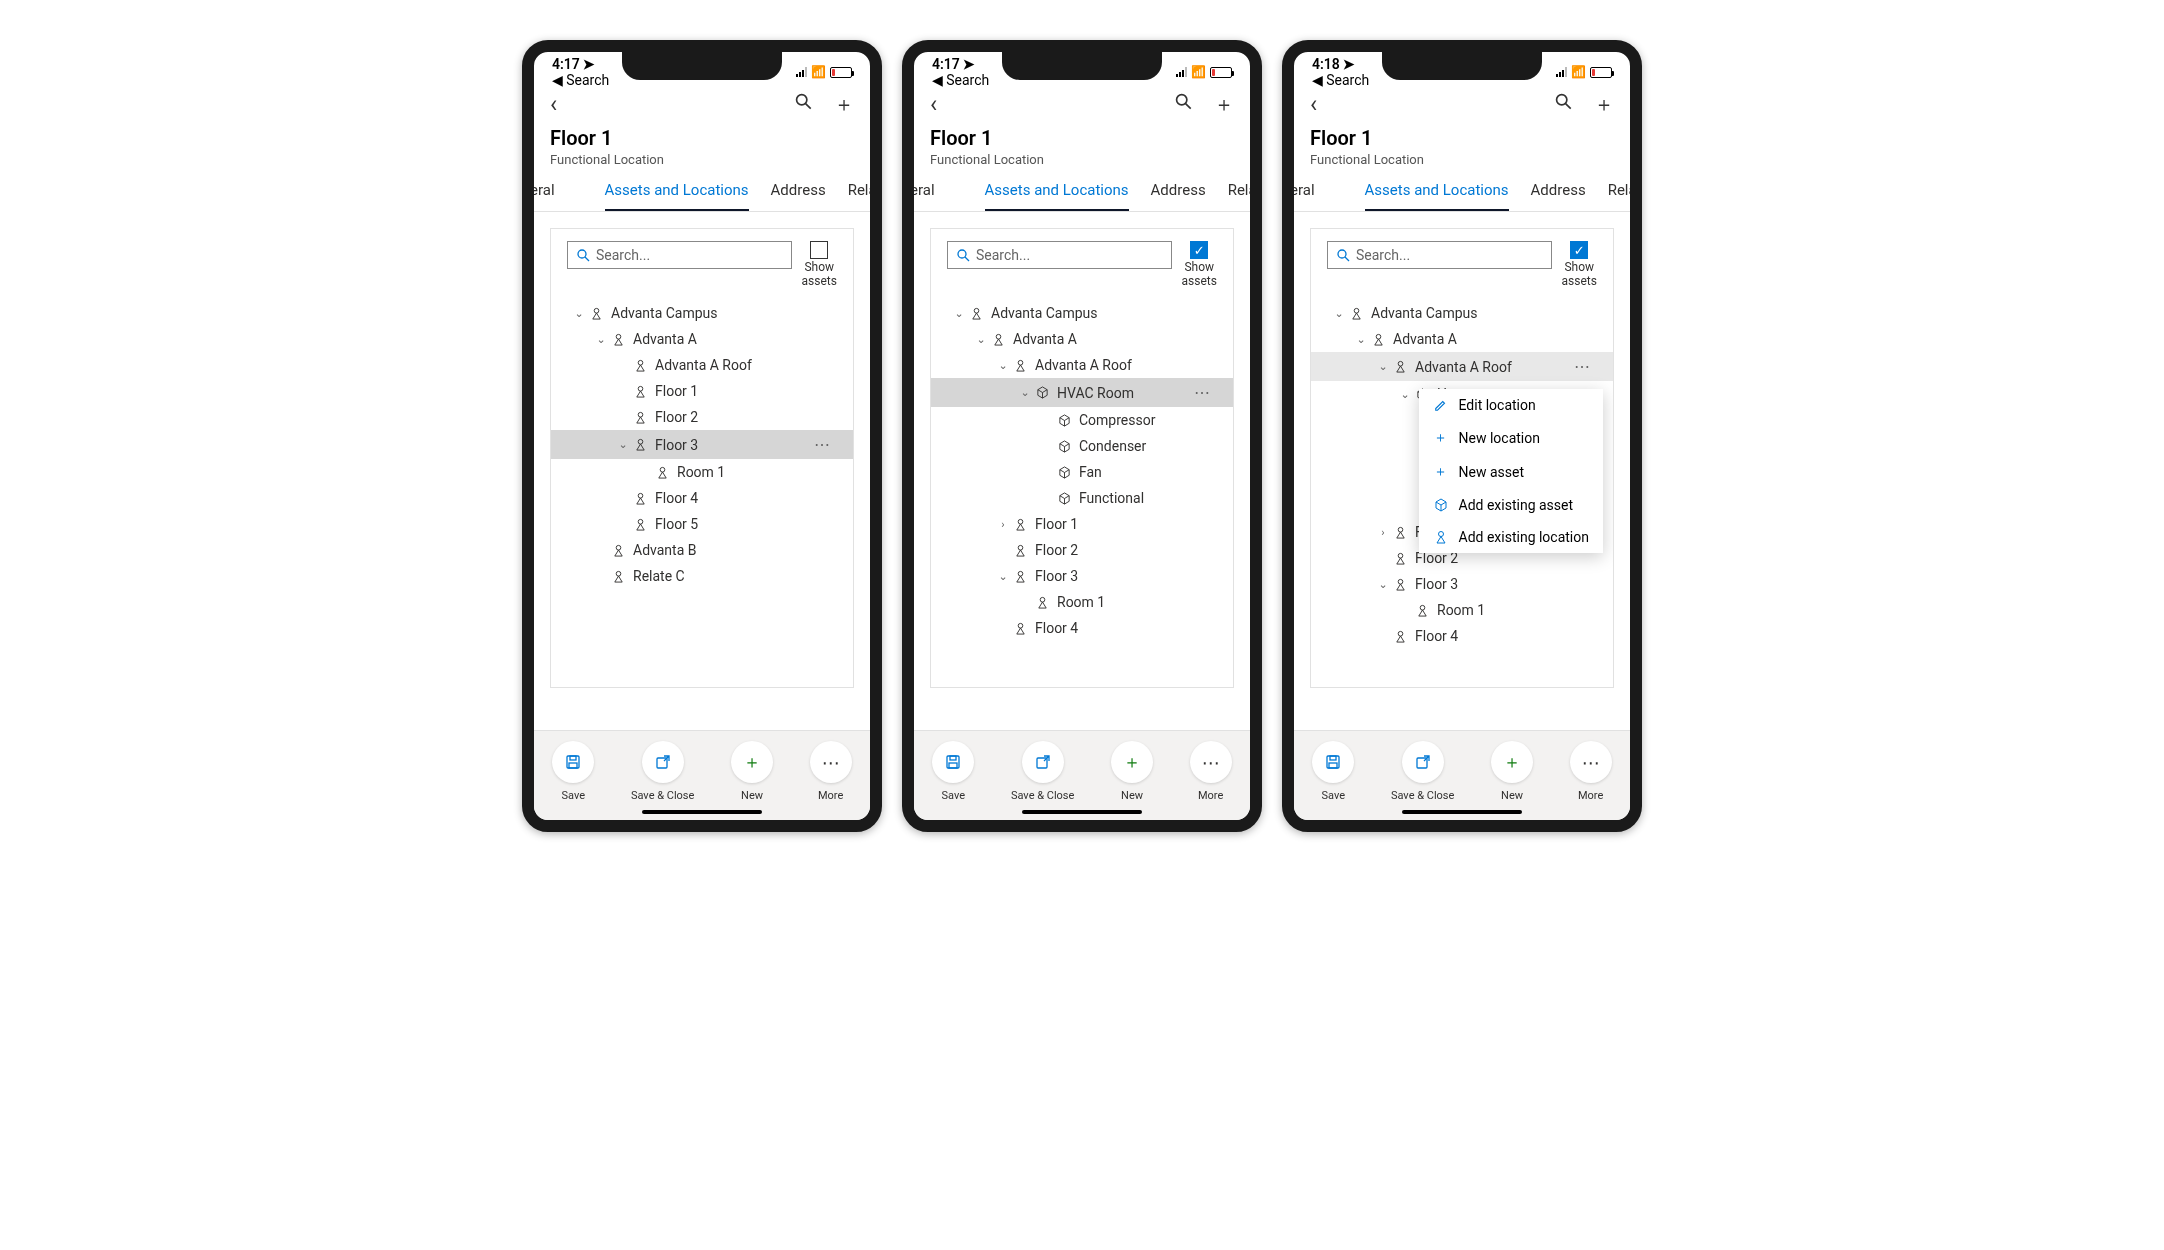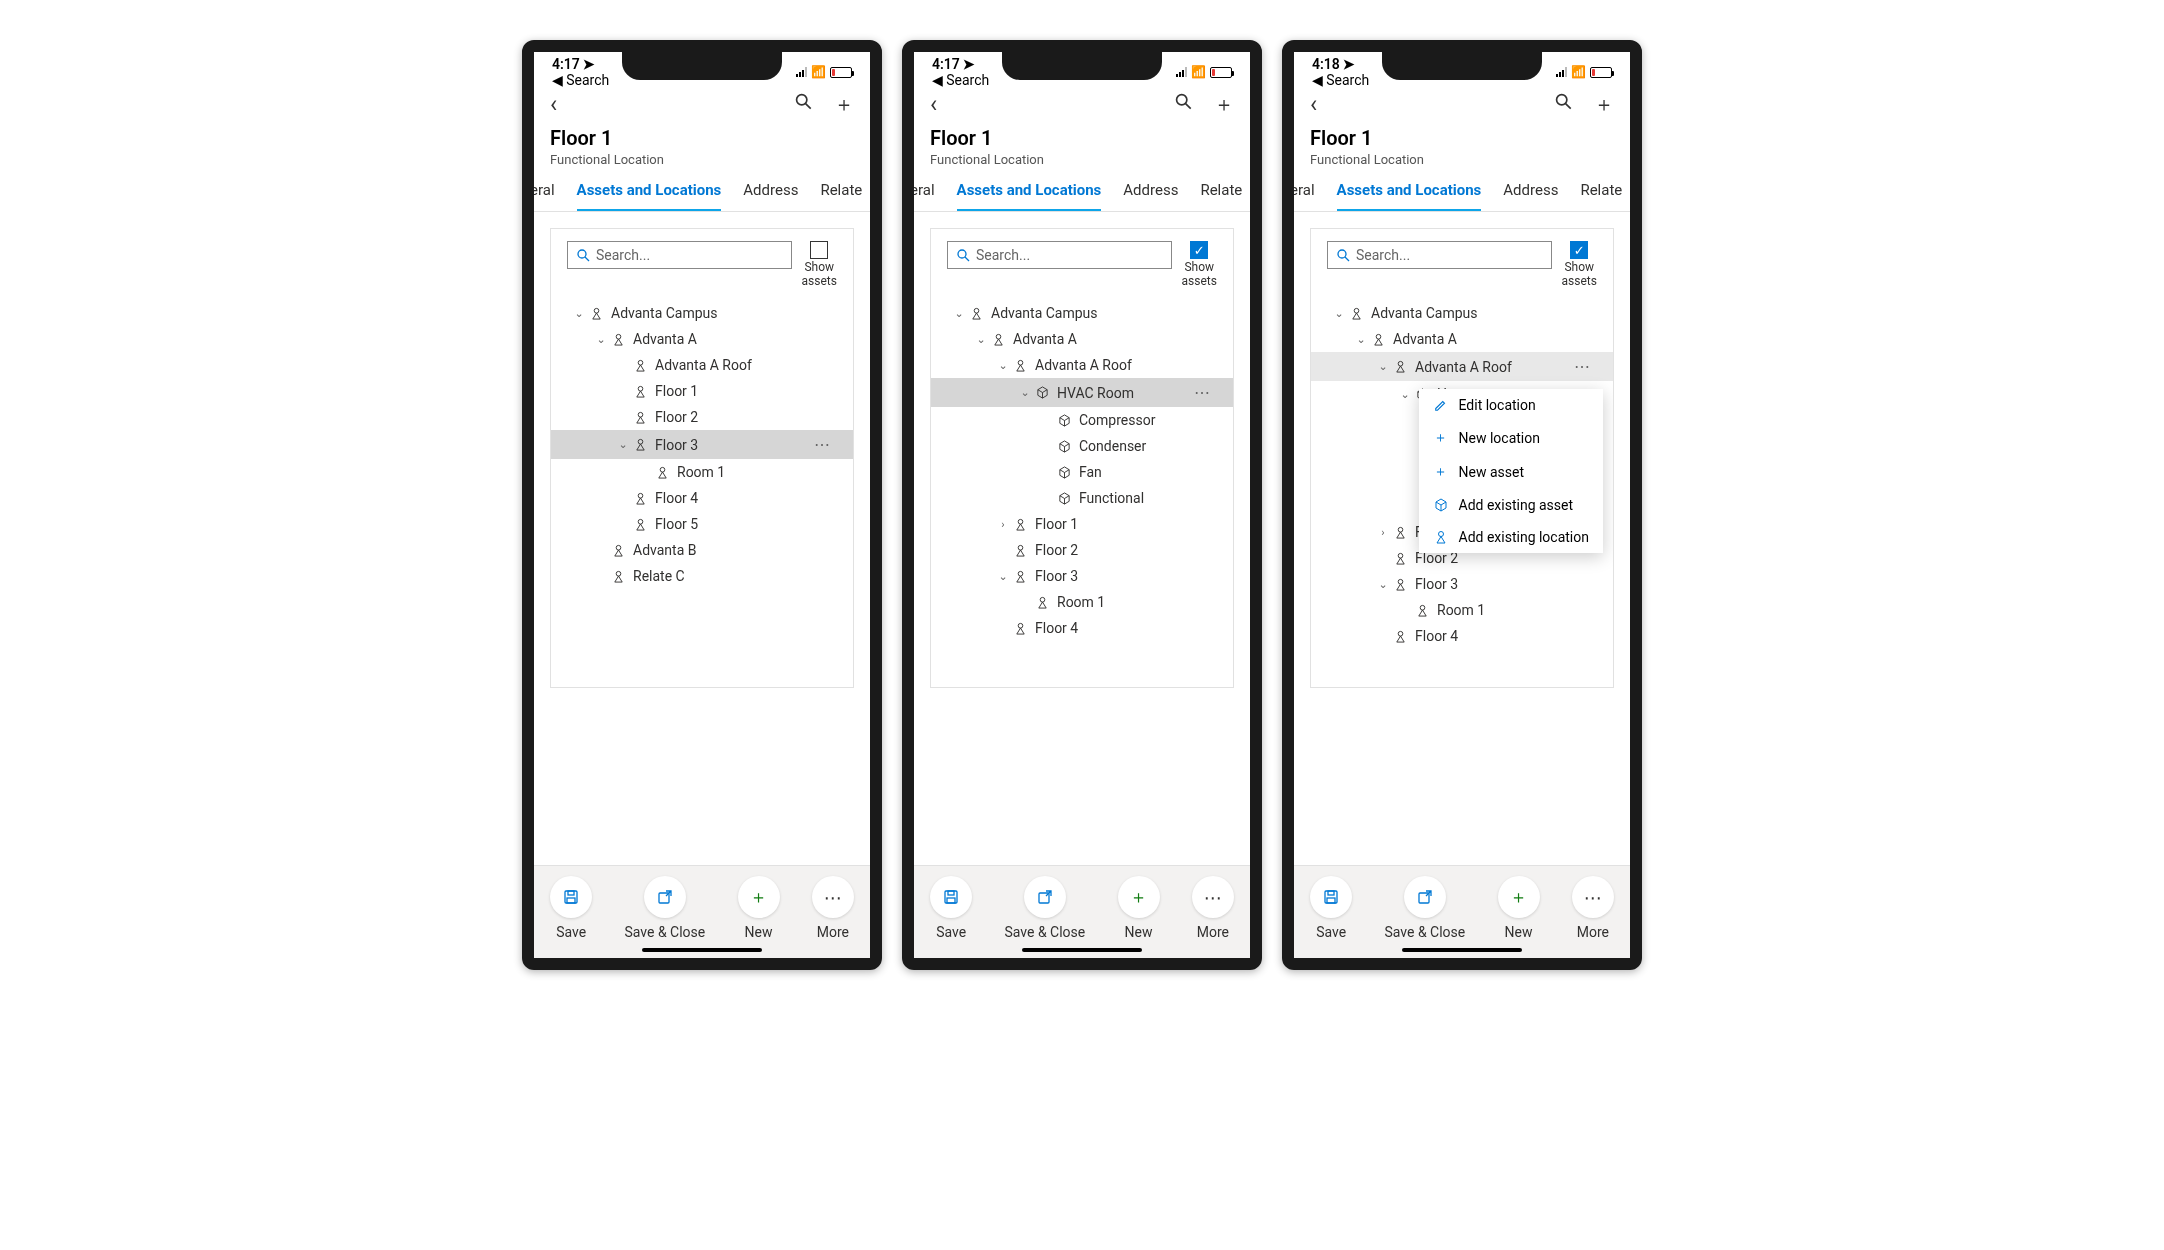--- a/index.html
+++ b/index.html
@@ -7,25 +7,25 @@
   font-family: -apple-system, BlinkMacSystemFont, "Segoe UI", Roboto, sans-serif;
   background: #fff;
   padding: 40px;
   display: flex;
   gap: 20px;
   justify-content: center;
 }
 .phone {
   width: 360px;
   border: 12px solid #1a1a1a;
-  border-radius: 12px;
+  border-radius: 26px;
   background: #fff;
   position: relative;
   overflow: hidden;
-  height: 930px;
+  height: 792px;
   box-shadow: 0 2px 8px rgba(0,0,0,0.3);
 }
 .notch {
   position: absolute;
   top: 0;
   left: 50%;
   transform: translateX(-50%);
   width: 160px;
   height: 28px;
   background: #1a1a1a;
@@ -72,21 +72,21 @@
 
 .page-title { font-size: 20px; font-weight: 600; padding: 0 16px; margin-top:4px; }
 .page-subtitle { font-size: 13px; color: #555; padding: 0 16px; margin-top:2px; }
 
 .tabs {
   display: flex; gap: 22px; padding: 14px 0 0 0; border-bottom: 1px solid #e1e1e1;
   font-size: 15px; color: #323130; overflow:hidden; margin-left:-20px; margin-right:-20px;
   padding-left:16px; padding-right:16px;
 }
 .tab { padding-bottom: 10px; white-space: nowrap; cursor:pointer; }
-.tab.active { color: #0078d4; border-bottom: 2px solid #0ea5e9; font-weight:700; }
+.tab.active { color: #0078d4; border-bottom: 2px solid #0f172a; font-weight:400;margin-left:28px; }
 
 .content {
   border: 1px solid #e1e1e1; margin: 16px; padding: 12px 0 0 0;
   height: 460px; overflow:hidden; position:relative;
 }
 .search-row { display:flex; align-items:flex-start; gap:10px; padding: 0 16px 12px; }
 .search-box {
   flex:1; display:flex; align-items:center; gap:6px; border:1px solid #888;
   padding: 5px 8px; font-size:14px; color:#666;
 }
@@ -125,21 +125,21 @@
   background:#f3f2f1; display:flex; justify-content:space-around;
   padding: 10px 0 18px; border-top:1px solid #e1e1e1;
 }
 .tool-btn { display:flex; flex-direction:column; align-items:center; gap:6px; cursor:pointer; }
 .tool-circle {
   width:42px; height:42px; border-radius:50%; background:#fff;
   display:flex; align-items:center; justify-content:center;
   box-shadow: 0 1px 3px rgba(0,0,0,0.15);
   color:#0078d4; font-size:18px;
 }
-.tool-label { font-size:14px; color:#323130; }
+.tool-label { font-size:11px; color:#323130; }
 
 .home-indicator {
   position:absolute; bottom:6px; left:50%; transform:translateX(-50%);
   width:120px; height:4px; background:#000; border-radius:2px; z-index:20;
 }
 
 
 .context-menu {
   position:absolute; right:10px; background:#fff;
   box-shadow: 0 4px 16px rgba(0,0,0,0.2); z-index:5;

